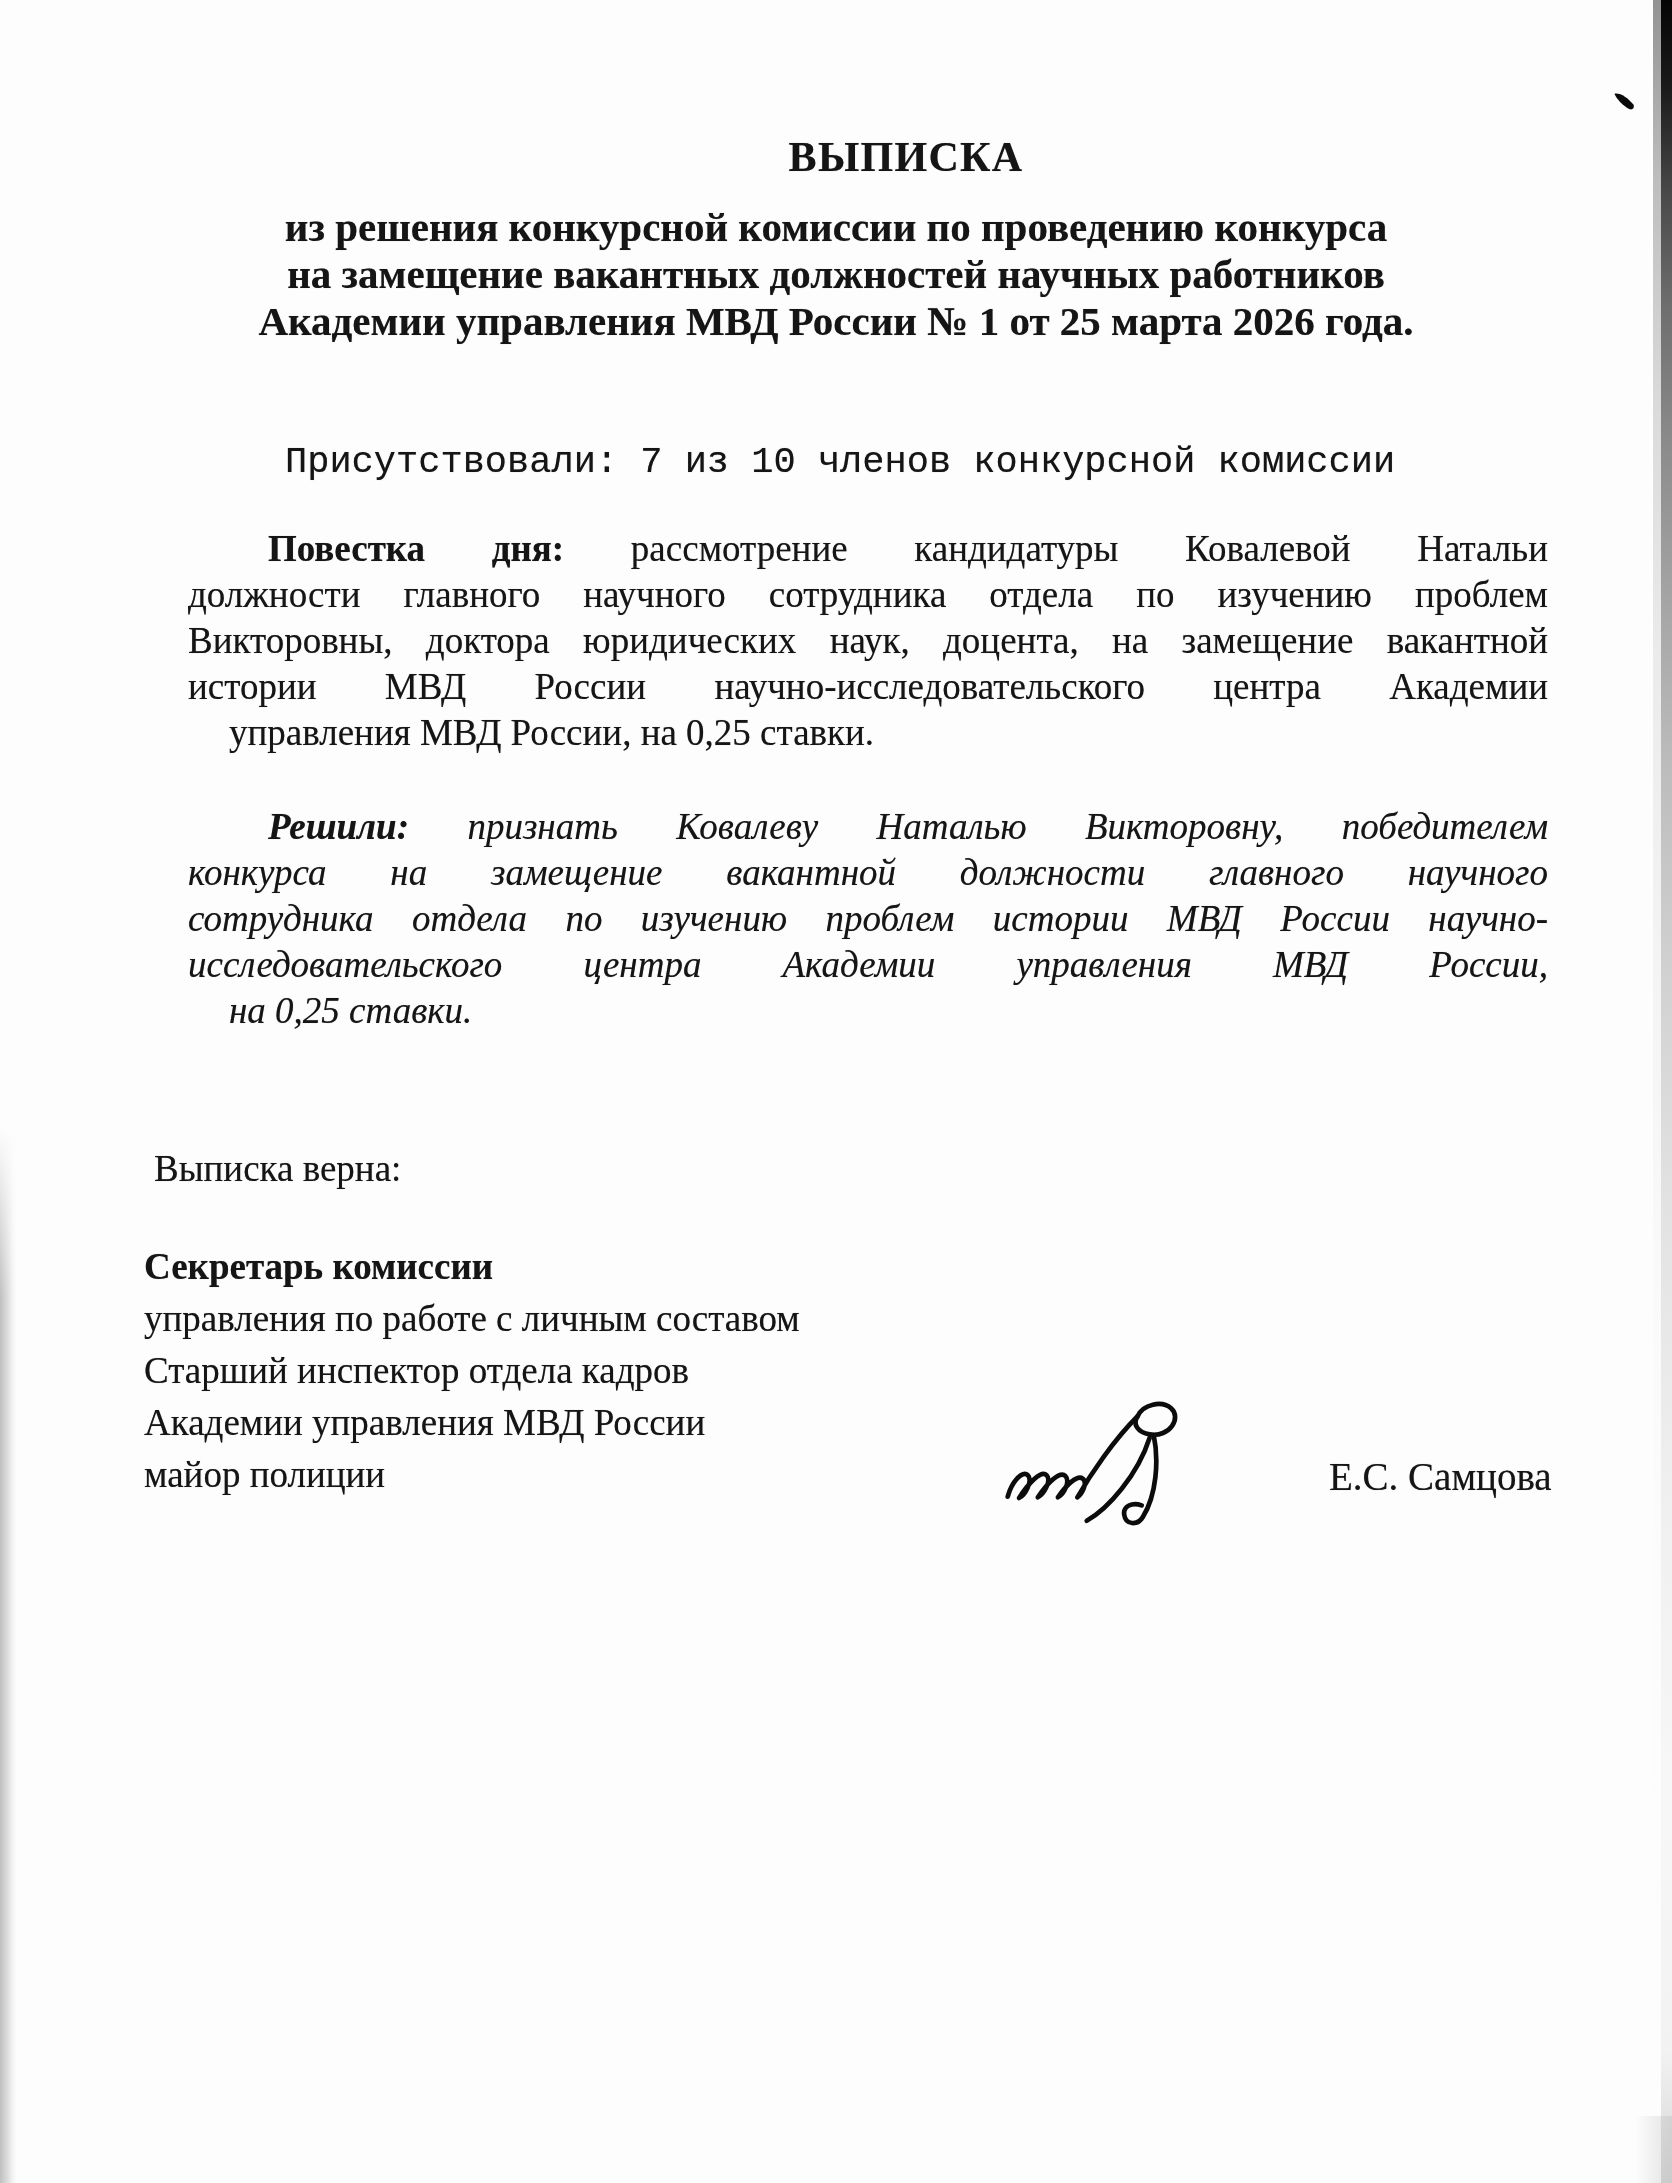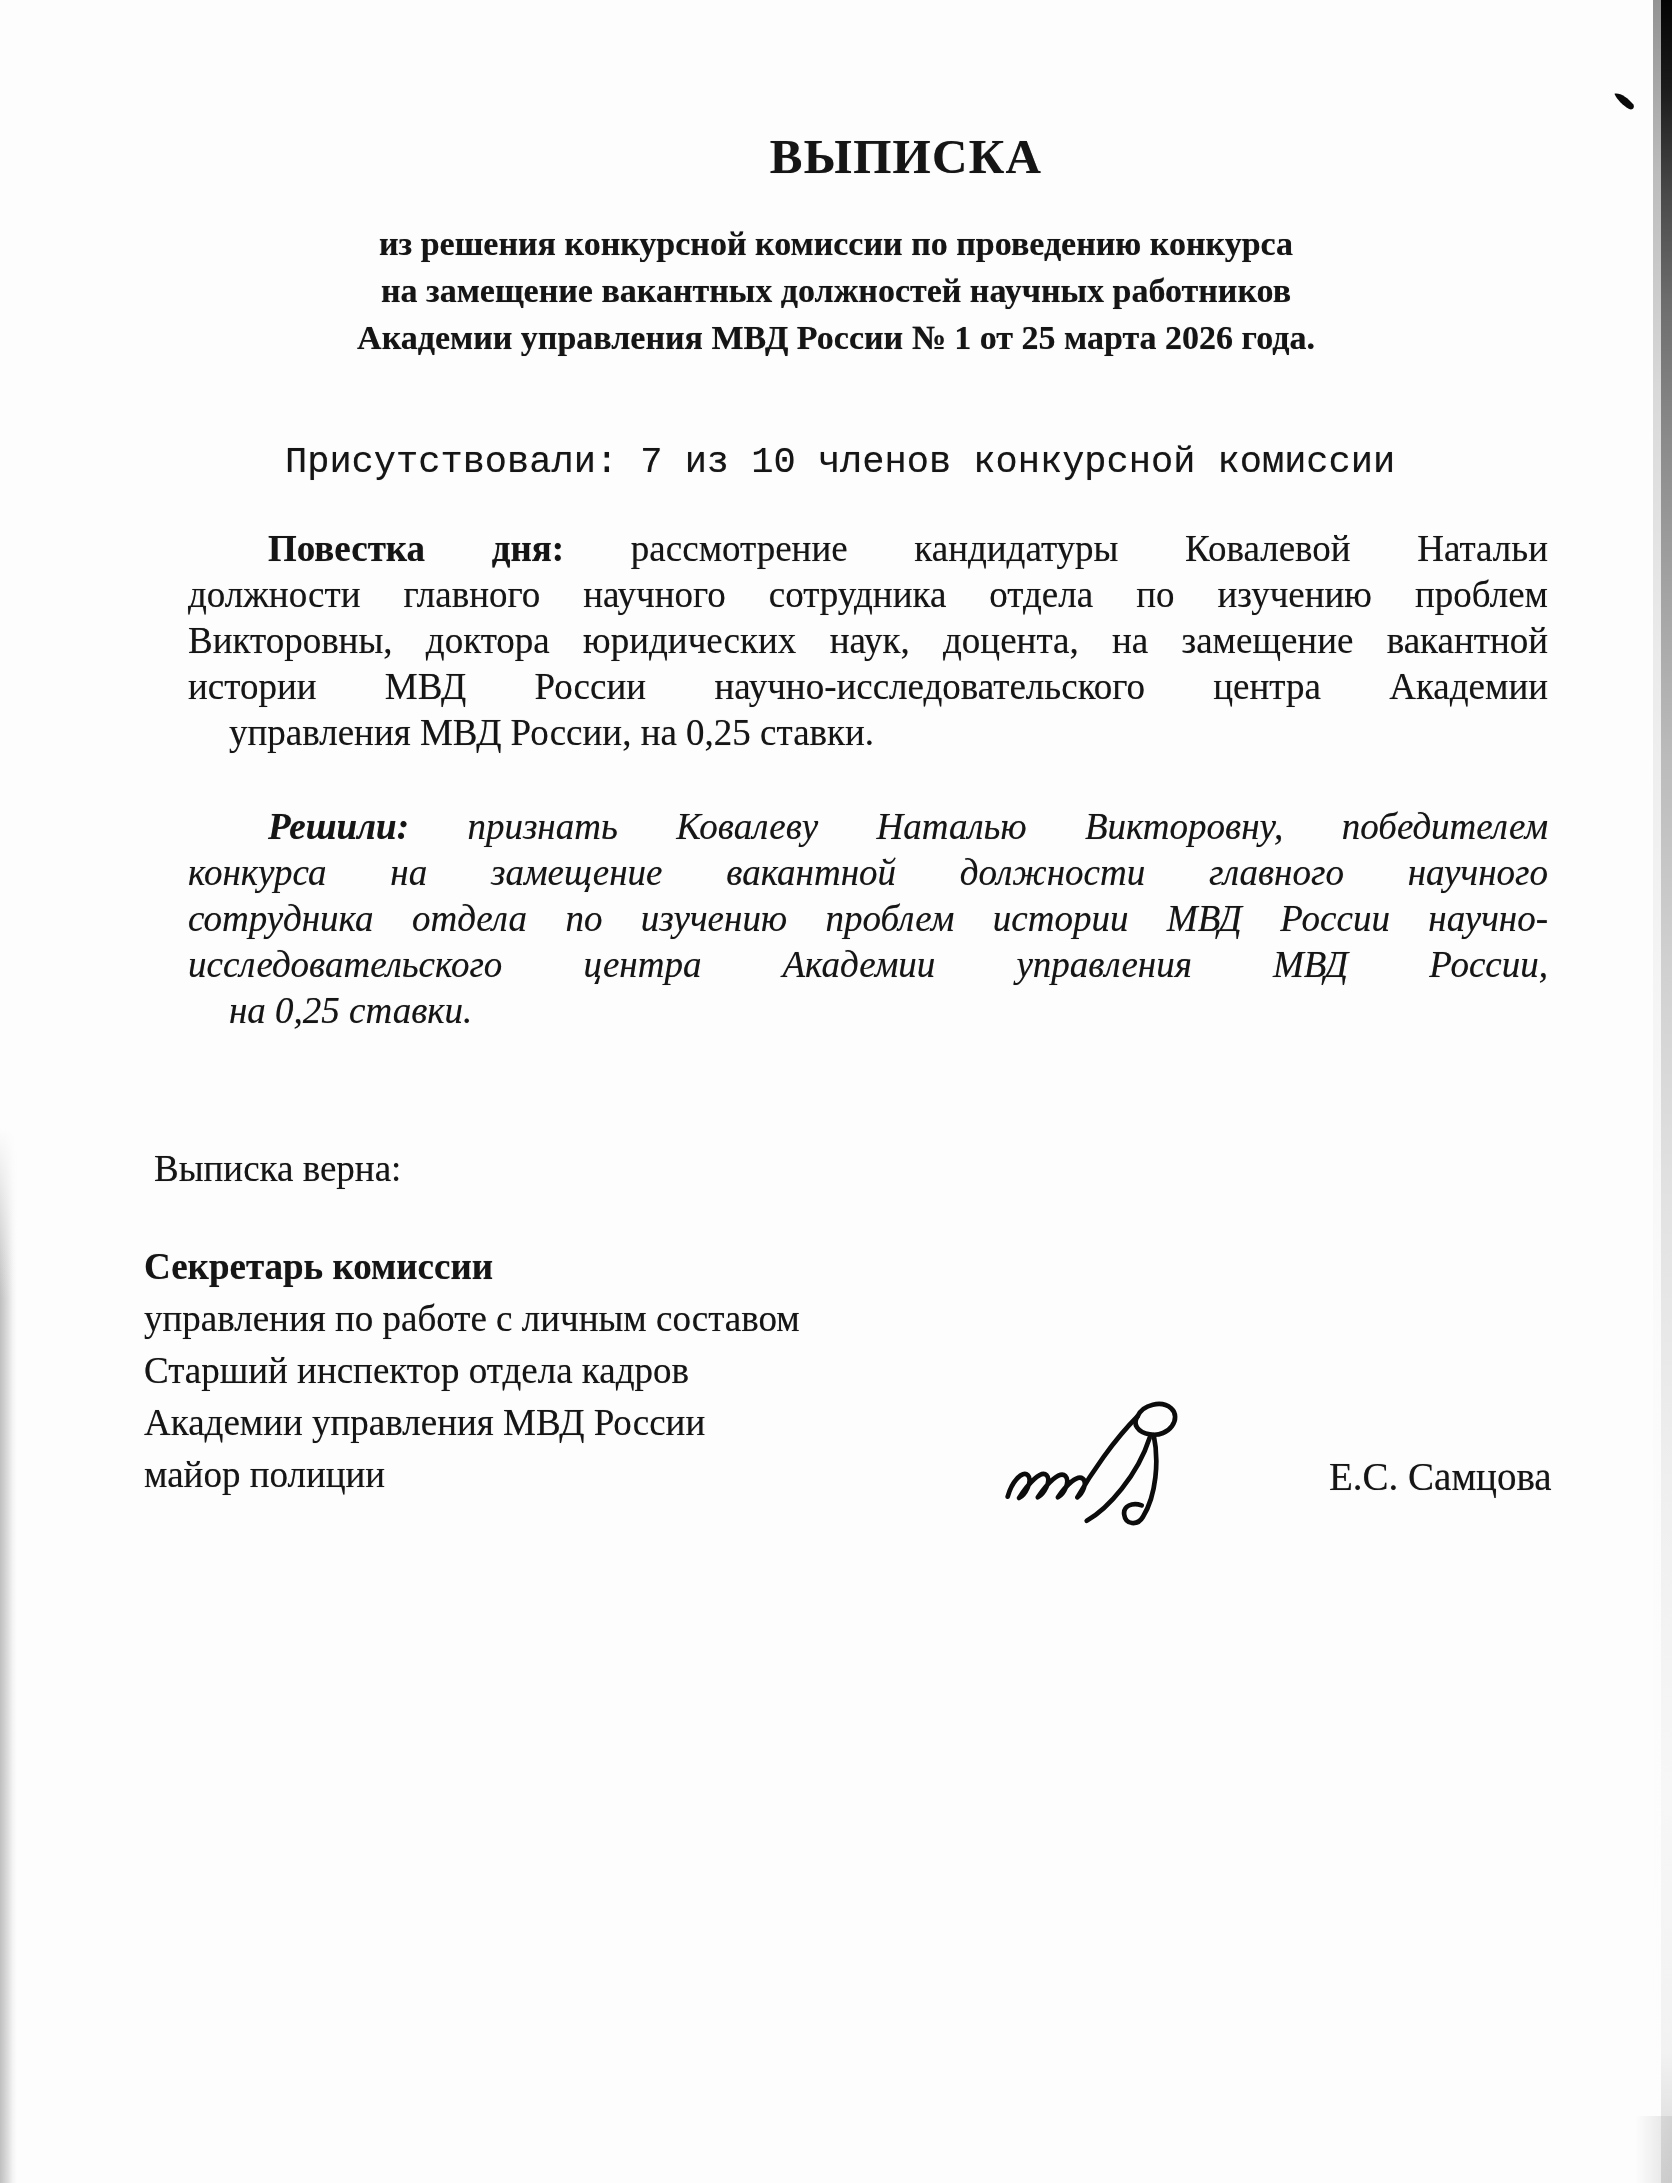--- a/index.html
+++ b/index.html
@@ -12,31 +12,31 @@
     background: #fdfdfd;
     overflow: hidden;
     font-family: "Liberation Serif", "DejaVu Serif", serif;
     color: #151515;
   }
   .ink { text-shadow: 0 0 0.7px rgba(25,25,25,0.55); }
 
   .doc-title {
     position: absolute;
     left: 133px; width: 1406px; top: 133px;
-    font-size: 49px; line-height: 48px;
+    font-size: 42px; line-height: 48px;
     font-weight: bold;
     letter-spacing: 1.3px;
     text-align: center;
     transform: translateX(70px);
     white-space: nowrap;
   }
   .doc-subtitle {
     position: absolute;
-    left: 133px; width: 1406px; top: 220px;
-    font-size: 34px; line-height: 47px;
+    left: 133px; width: 1406px; top: 204px;
+    font-size: 41px; line-height: 47px;
     font-weight: bold;
     text-align: center;
     white-space: nowrap;
   }
   .present-line {
     position: absolute;
     left: 188px; width: 1360px; top: 439px;
     font-size: 37px; line-height: 46px;
     text-indent: 97px;
     white-space: nowrap;

